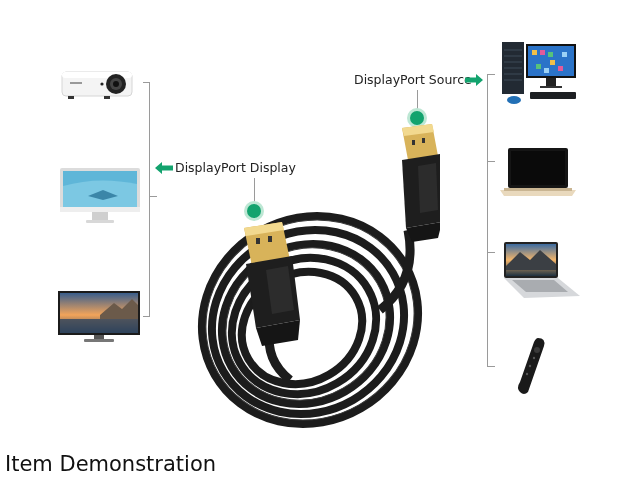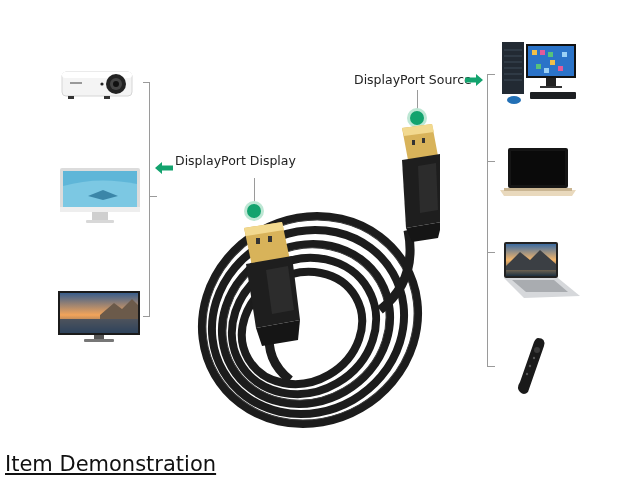--- a/index.html
+++ b/index.html
@@ -1,20 +1,20 @@
 <!DOCTYPE html>
 <html><head>
 <meta charset="utf-8">
 <style>
   html, body { margin:0; padding:0; }
   body { width:640px; height:480px; background:#ffffff; position:relative; overflow:hidden; font-family:"DejaVu Sans", sans-serif; }
   .abs { position:absolute; }
   .line { position:absolute; background:#9a9a9a; }
   .label { position:absolute; font-size:12.5px; color:#222; white-space:nowrap; font-family:"DejaVu Sans", sans-serif; }
-  .caption { position:absolute; left:5px; top:452px; font-size:21px; color:#111; font-family:"DejaVu Sans", sans-serif;text-decoration:underline; }
+  .caption { position:absolute; left:5px; top:452px; font-size:21px; color:#111; font-family:"DejaVu Sans", sans-serif; }
   .dot { position:absolute; width:14px; height:14px; border-radius:50%; background:#13a36e; box-shadow:0 0 0 3px #bde7d4; }
 </style>
 </head>
 <body>
 
 <div>
 
   <svg class="abs" style="left:58px;top:66px" width="80" height="36">
     <rect x="4" y="6" width="70" height="24" rx="4" fill="#f4f4f4" stroke="#d6d6d6"></rect>
     <rect x="4" y="6" width="70" height="6" rx="3" fill="#ffffff"></rect>
@@ -55,21 +55,21 @@
 </div>
 
 <div class="line" style="left:149px;top:82px;width:1px;height:235px"></div>
 <div class="line" style="left:143px;top:82px;width:7px;height:1px"></div>
 <div class="line" style="left:149px;top:196px;width:8px;height:1px"></div>
 <div class="line" style="left:143px;top:316px;width:7px;height:1px"></div>
 
 <svg class="abs" style="left:155px;top:162px" width="18" height="12">
   <path d="M0 6 L7 0 L7 3.5 L18 3.5 L18 8.5 L7 8.5 L7 12Z" fill="#13a36e"></path>
 </svg>
-<div class="label" style="left:175px;top:153px">DisplayPort Display</div>
+<div class="label" style="left:175px;top:160px">DisplayPort Display</div>
 <div class="line" style="left:254px;top:178px;width:1px;height:25px"></div>
 <div class="dot" style="left:247px;top:204px"></div>
 
 <div class="label" style="left:354px;top:72px">DisplayPort Source</div>
 <svg class="abs" style="left:465px;top:74px" width="18" height="12">
   <path d="M18 6 L11 0 L11 3.5 L0 3.5 L0 8.5 L11 8.5 L11 12Z" fill="#13a36e"></path>
 </svg>
 <div class="line" style="left:417px;top:90px;width:1px;height:20px"></div>
 <div class="dot" style="left:410px;top:111px"></div>
 

